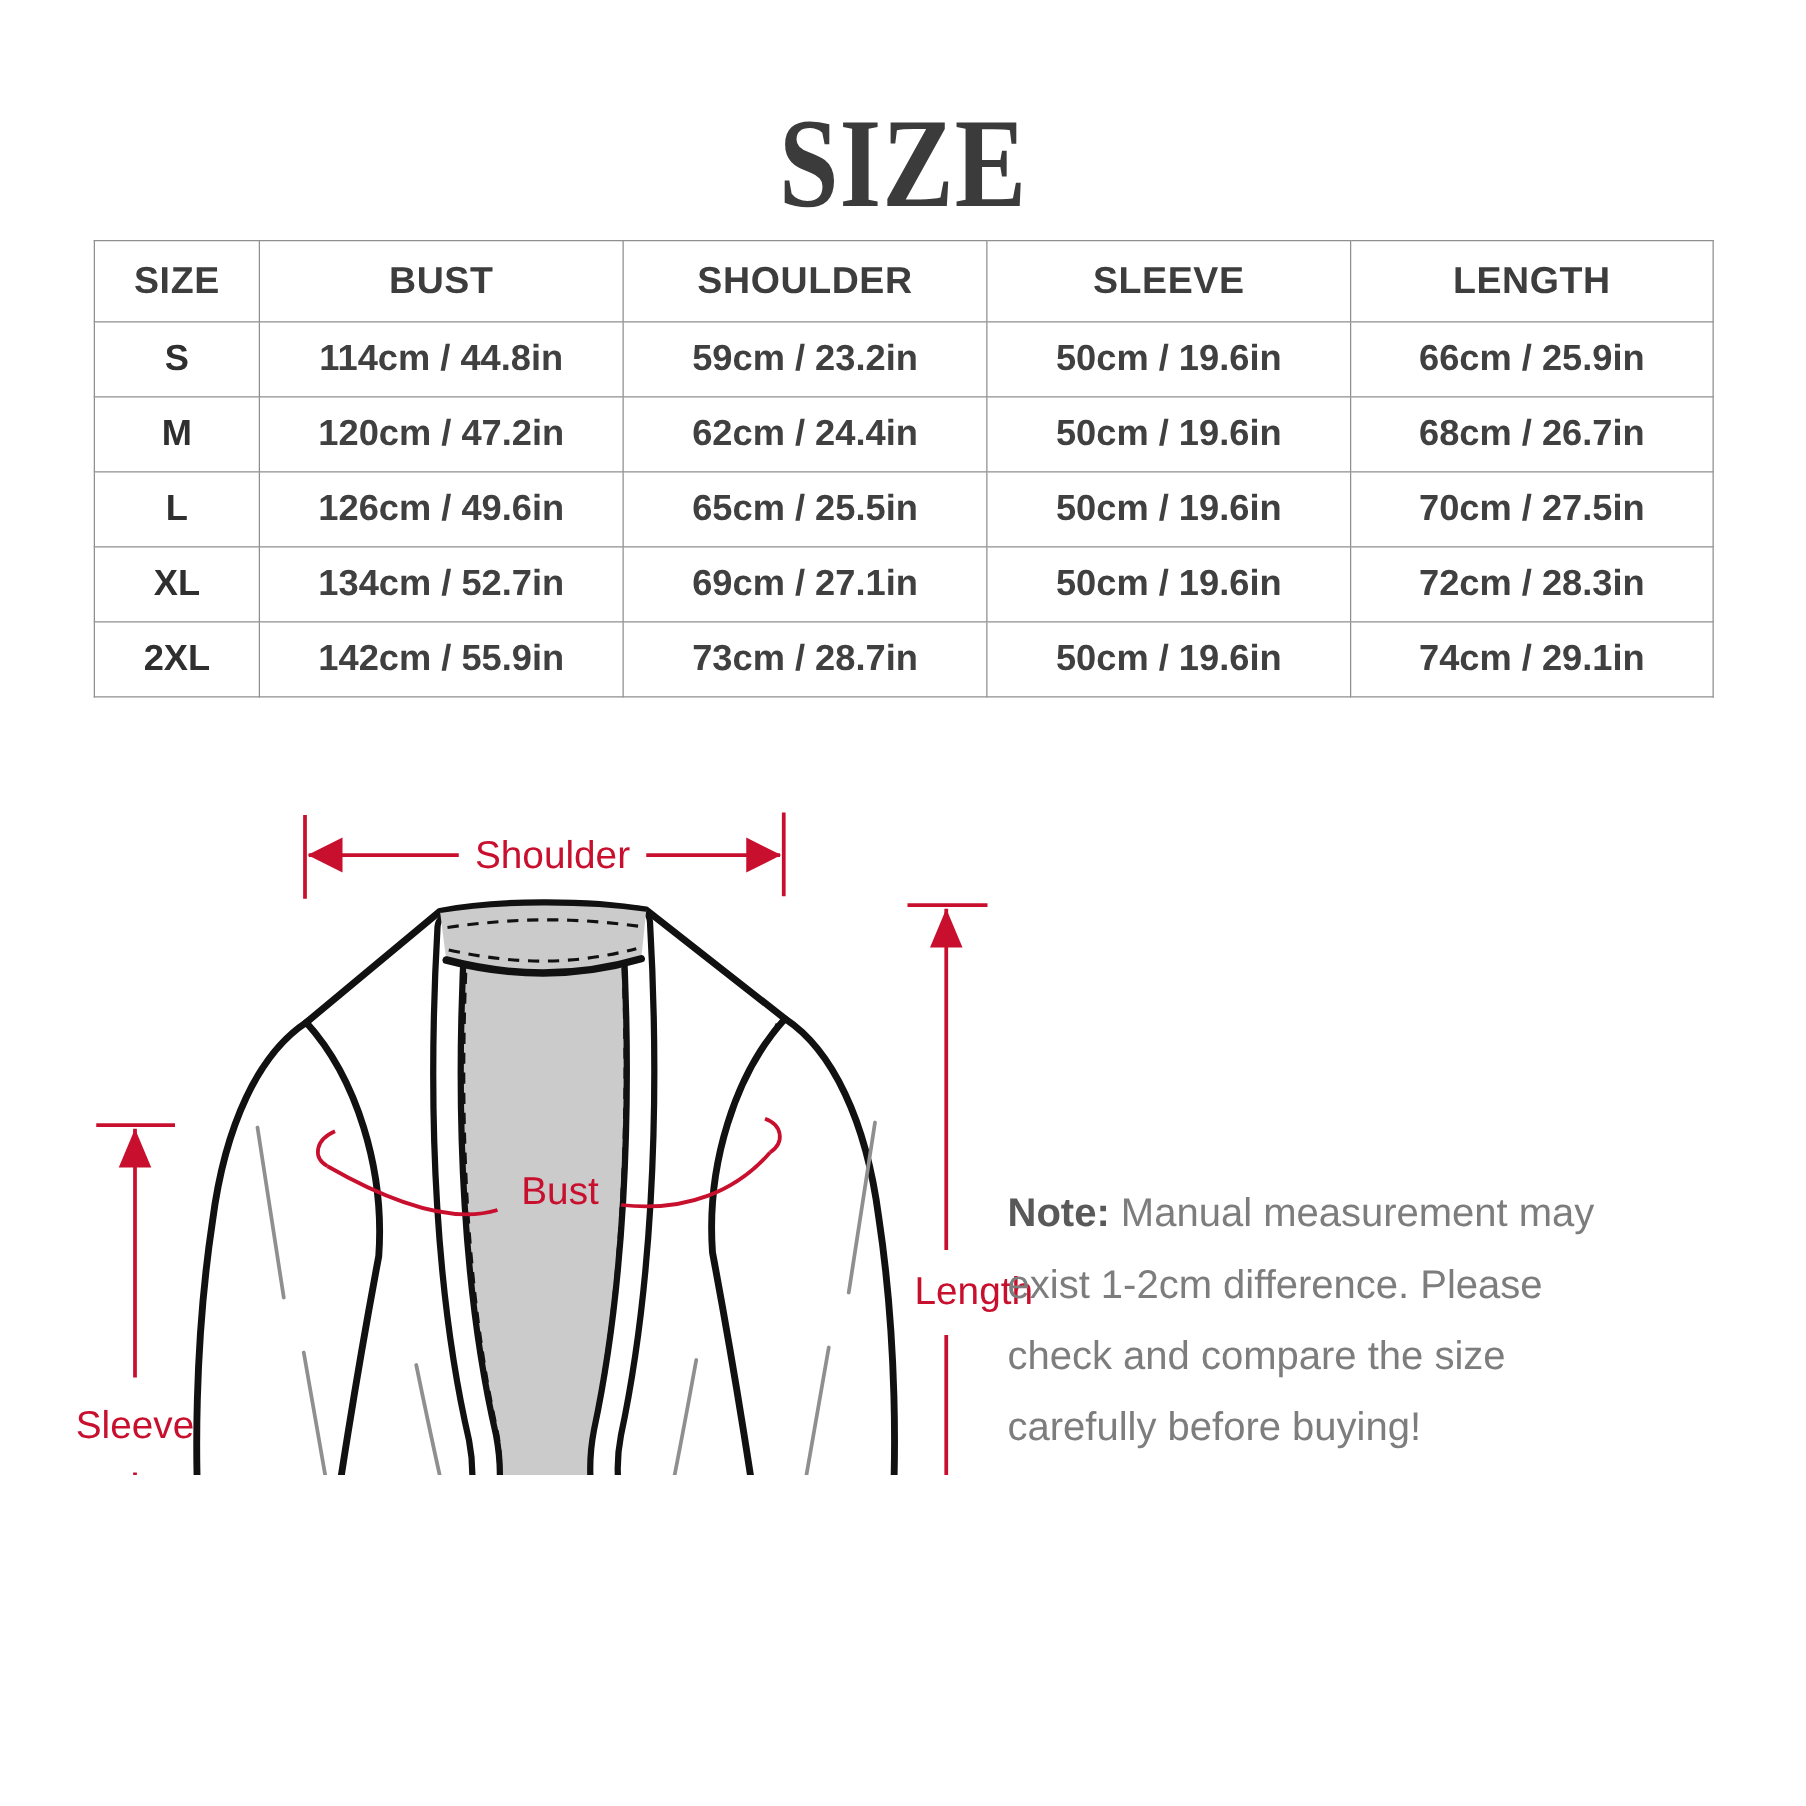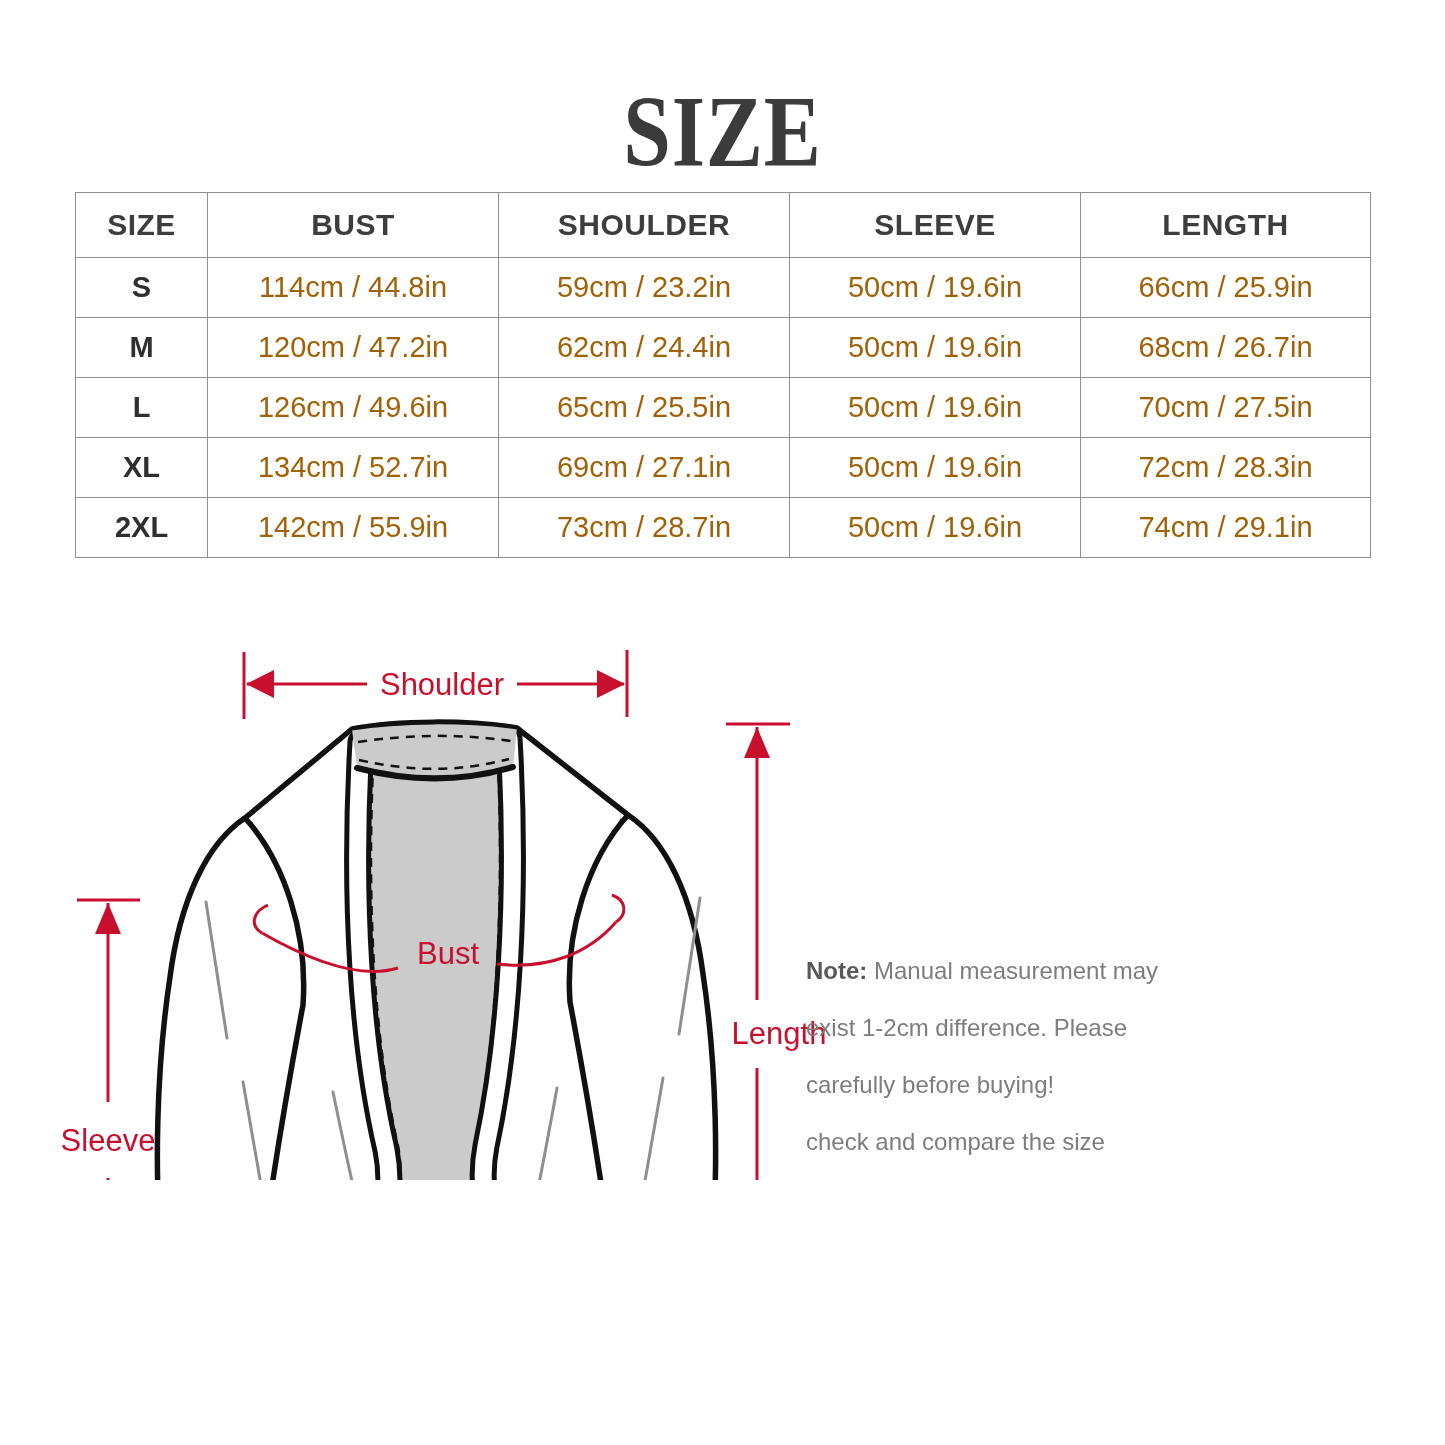--- a/index.html
+++ b/index.html
@@ -11,25 +11,25 @@
          font-family:"Liberation Serif","DejaVu Serif",serif;font-weight:bold;
          font-size:102px;line-height:104px;color:#3b3b3b;letter-spacing:1px;
          transform:scaleX(.84);transform-origin:50% 50%;}
 
   
   #size-table{position:absolute;left:75px;top:192px;width:1295px;border-collapse:collapse;
               table-layout:fixed;}
   #size-table th,#size-table td{border:1.5px solid #8f8f8f;text-align:center;vertical-align:middle;
               padding:0;}
   #size-table th{height:64px;font-size:30px;font-weight:bold;color:#3d3d3d;letter-spacing:.5px;}
-  #size-table td{height:59px;font-size:29px;color:#a16207;}
+  #size-table td{height:59px;font-size:29px;color:#404040;font-weight:bold;}
   #size-table td.size-col{font-weight:bold;color:#2f2f2f;}
 
   
-  #note{position:absolute;left:806px;top:942px;width:610px;font-size:24px;line-height:57px;
+  #note{position:absolute;left:806px;top:942px;width:610px;font-size:32px;line-height:57px;
         color:var(--note-gray,#7d7d7d);}
   #note .nline{white-space:nowrap;}
   #note .nlabel{font-weight:bold;color:#595959;}
 
   
   #diagram{position:absolute;left:0;top:0;width:1445px;height:1445px;}
   .garment-outline{fill:#ffffff;stroke:var(--ink,#111);stroke-width:5.5;stroke-linejoin:round;}
   .seam{fill:none;stroke:var(--ink,#111);stroke-width:3;}
   .inner{fill:var(--inner-gray,#cbcbcb);stroke:none;}
   .placket-black{fill:none;stroke:var(--ink,#111);stroke-width:27;stroke-linecap:round;}
@@ -193,17 +193,17 @@
       <text class="ann-t" x="108" y="1140" text-anchor="middle" dominant-baseline="central">Sleeve</text>
     </g>
   </svg>
 
   <div id="note">
     <div class="nline">
       <span class="nlabel">Note:</span>
       <span>Manual measurement may</span>
     </div>
     <div class="nline">exist 1-2cm difference. Please</div>
+    <div class="nline">check and compare the size</div>
     <div class="nline">carefully before buying!</div>
-    <div class="nline">check and compare the size</div>
   </div>
 
 </div>
 
 </body></html>

